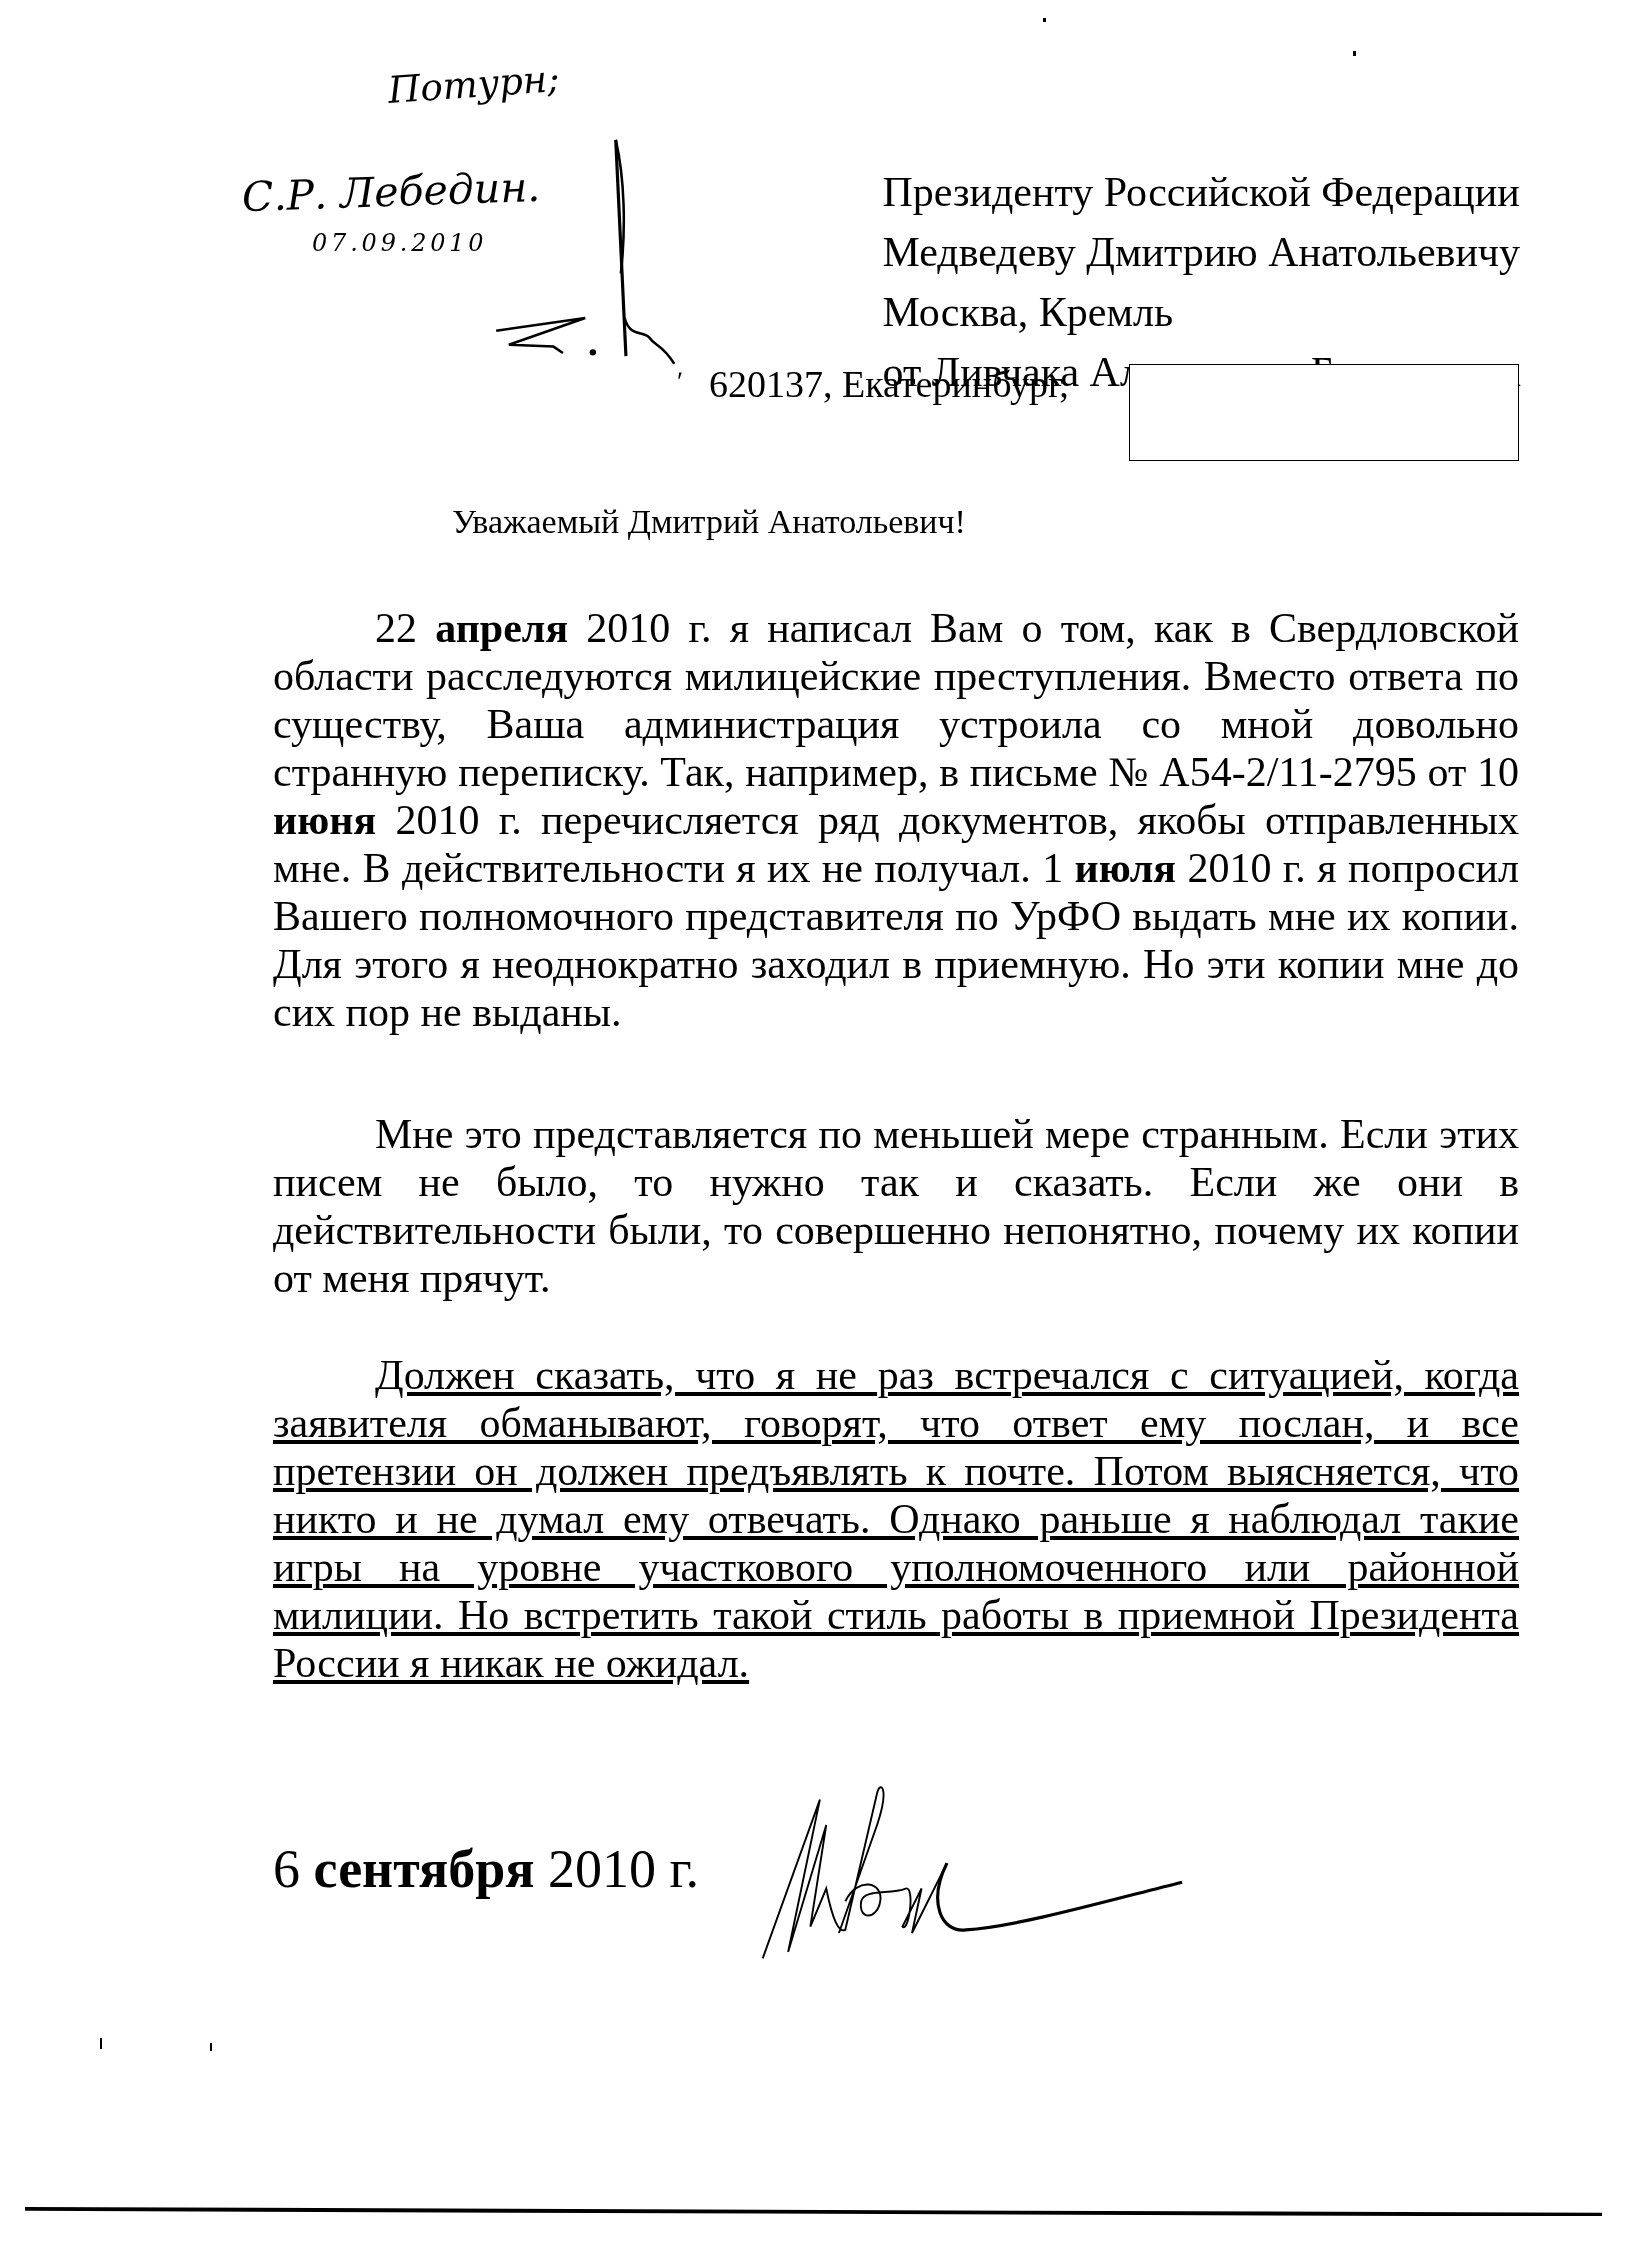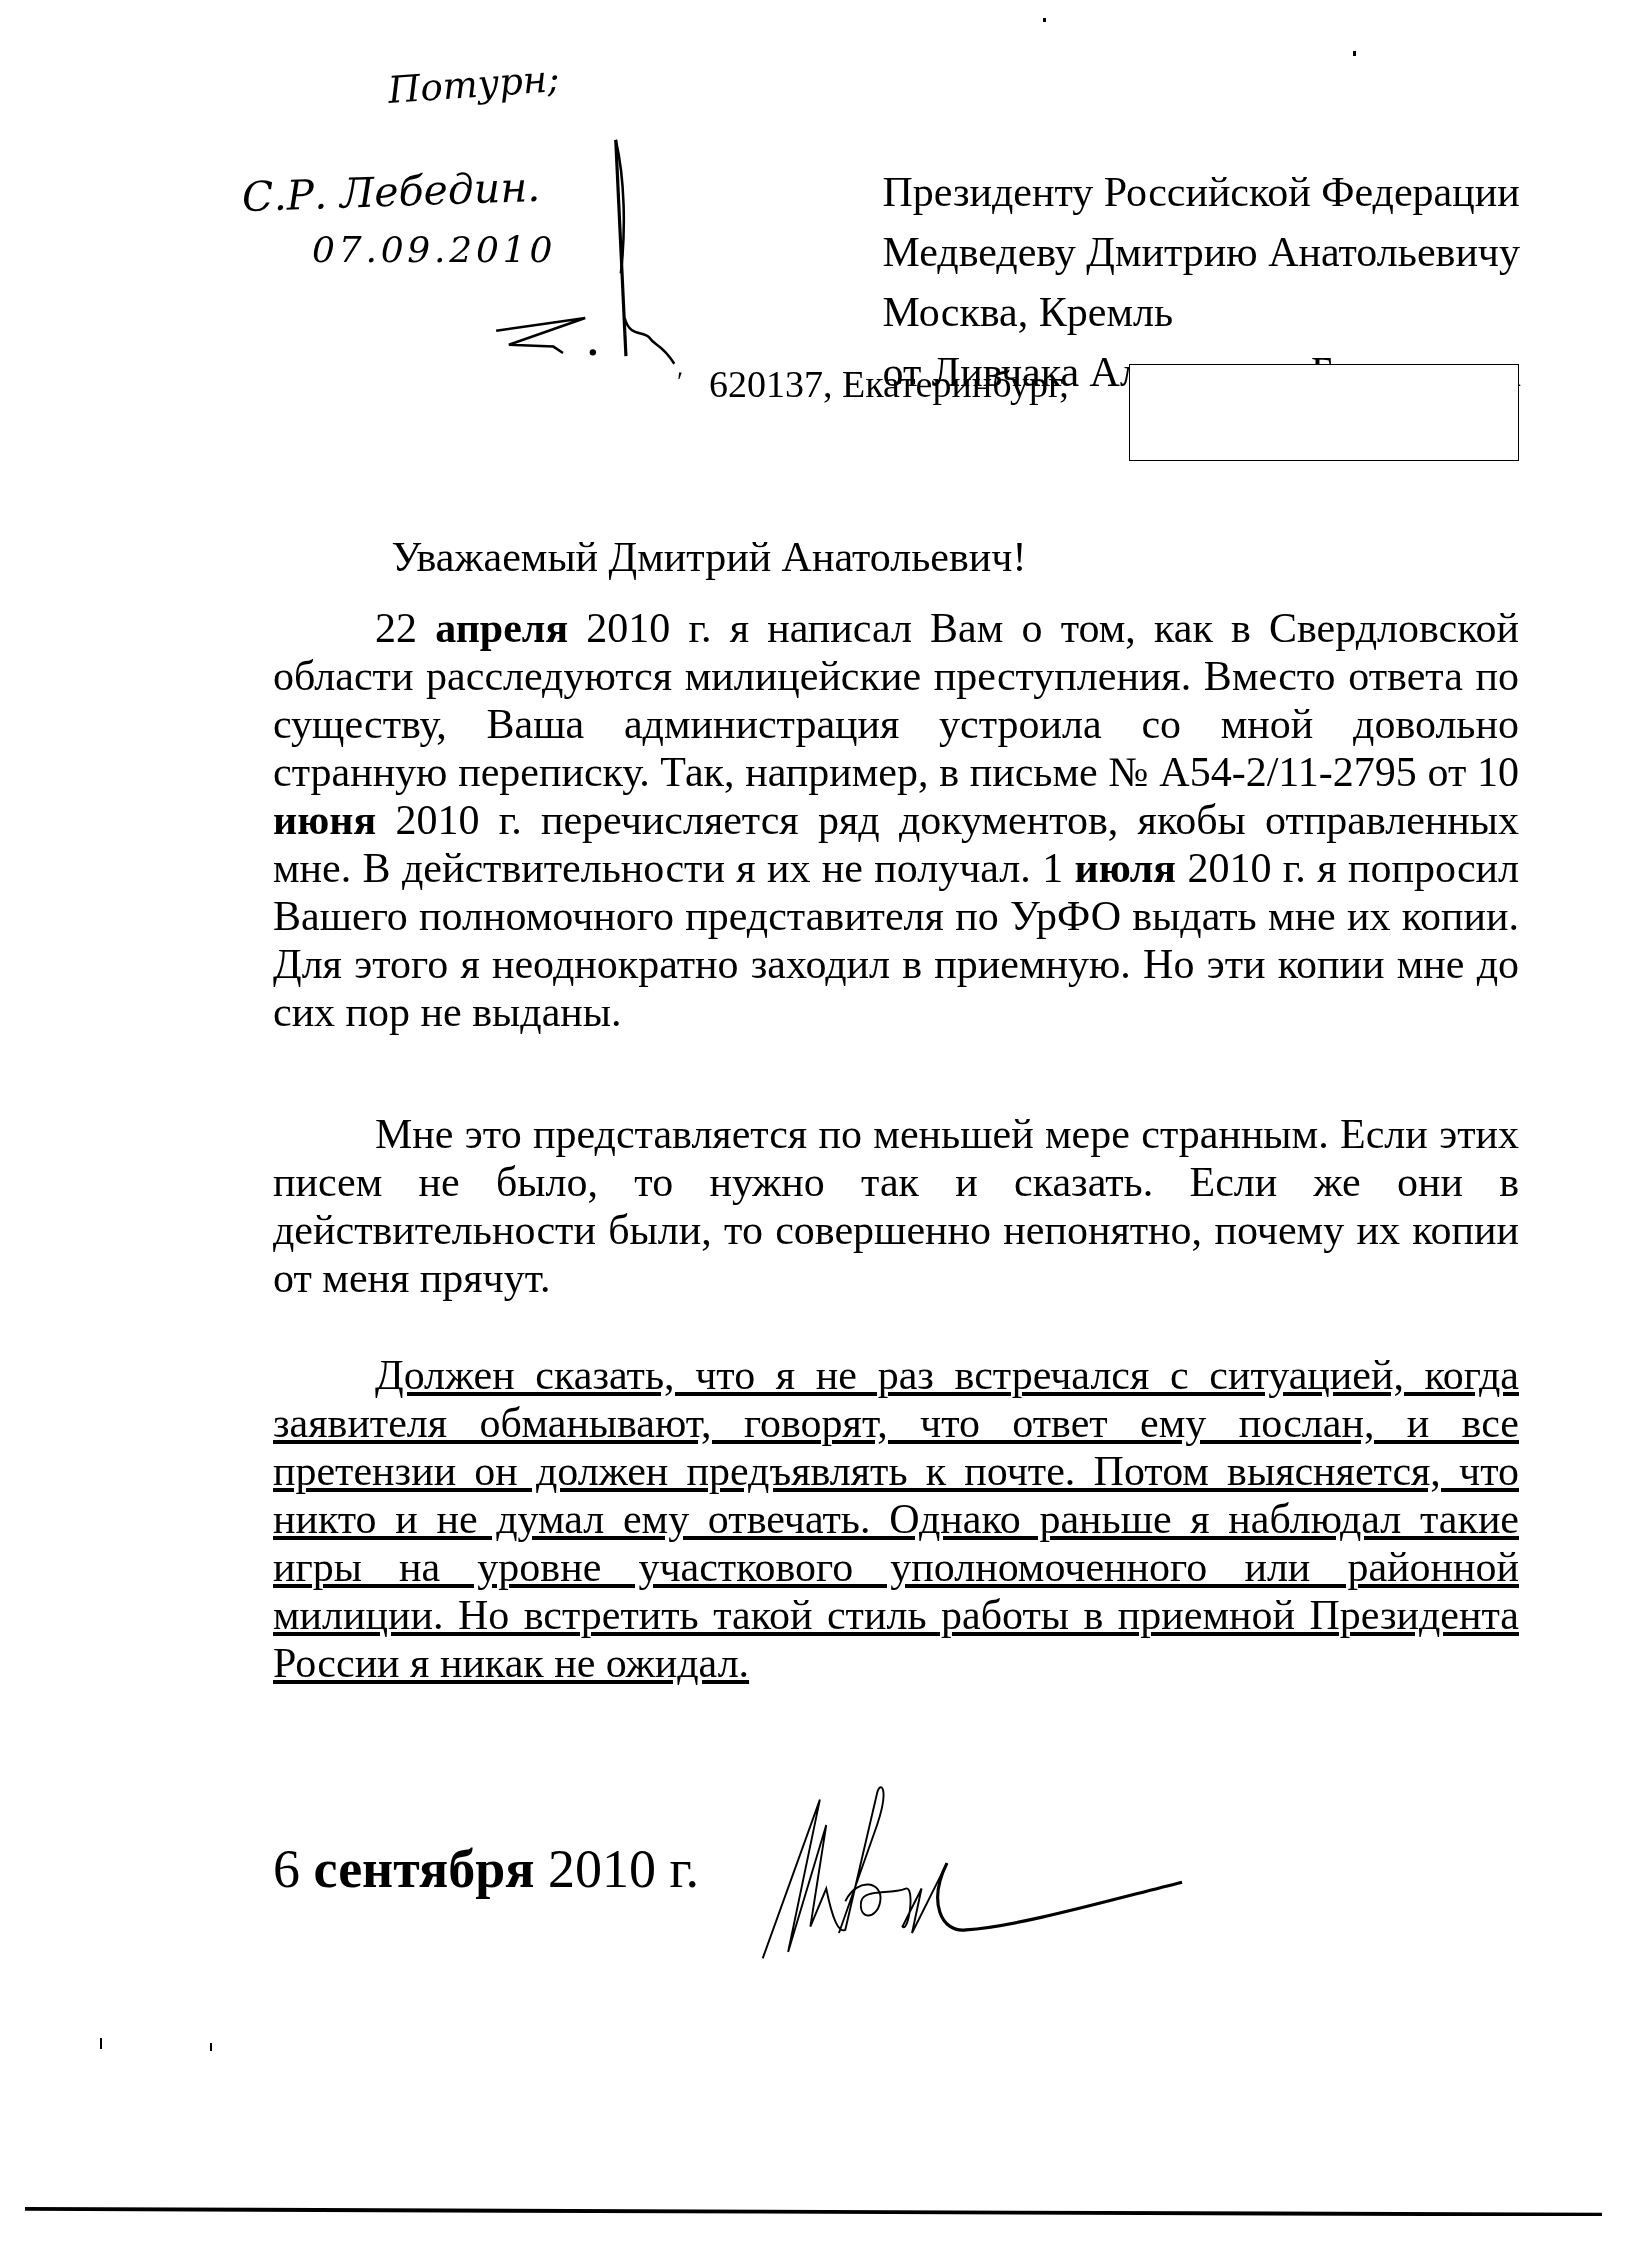--- a/index.html
+++ b/index.html
@@ -6,34 +6,34 @@
   body { width:1648px; height:2250px; position:relative; overflow:hidden; color:#000;
          font-family:"Liberation Serif", "DejaVu Serif", serif; }
   .page { position:absolute; left:0; top:0; width:1648px; height:2250px; background:#fff; }
   .serif { font-family:"Liberation Serif", "DejaVu Serif", serif; }
   .hand { font-family:"DejaVu Serif", serif; font-style:italic; }
 
   
   .resolution { position:absolute; left:242px; top:38px; width:356px; height:280px; }
   .resolution .r1 { position:absolute; left:146px; top:25.4px; font-size:37px; transform:rotate(-4deg); }
   .resolution .r2 { position:absolute; left:0px; top:130px; font-size:41px; transform:rotate(-2deg); }
-  .resolution .r3 { position:absolute; left:70px; top:191px; font-size:36px; letter-spacing:3.8px; }
+  .resolution .r3 { position:absolute; left:70px; top:191px; font-size:24px; letter-spacing:3.8px; }
   .viza { position:absolute; left:458px; top:127px; width:229px; height:242px; }
 
   
   .address { position:absolute; right:127px; top:162px; text-align:left; font-size:42px; line-height:60px; }
   .address .line { white-space:nowrap; }
   .addr-city { position:absolute; left:709px; top:362px; font-size:38px; white-space:nowrap; }
   .tick-mark { position:absolute; left:677px; top:366px; font-size:28px; }
   .redacted-box { position:absolute; left:1129px; top:364px; width:388px; height:95px;
                   border:1.3px solid #000; border-right-width:1.9px; background:#fff; }
 
   
-  .salutation { position:absolute; left:0; width:1380px; top:533px; text-align:center;
-                font-size:42px; padding-left:38px; box-sizing:border-box; }
+  .salutation { position:absolute; left:0; width:1380px; top:503px; text-align:center;
+                font-size:34px; padding-left:38px; box-sizing:border-box; }
 
   
   .body { position:absolute; left:273px; width:1246px; font-size:42px; line-height:48px; text-align:justify; }
   .body p { margin:0; text-indent:102px; }
   .p1 { top:604px; }
   .p2 { top:1098px;margin-top:12px; }
   .p3 { top:1351px;text-decoration:underline; }
   .p4 { top:1732px; }
   b { font-weight:bold; }
 

